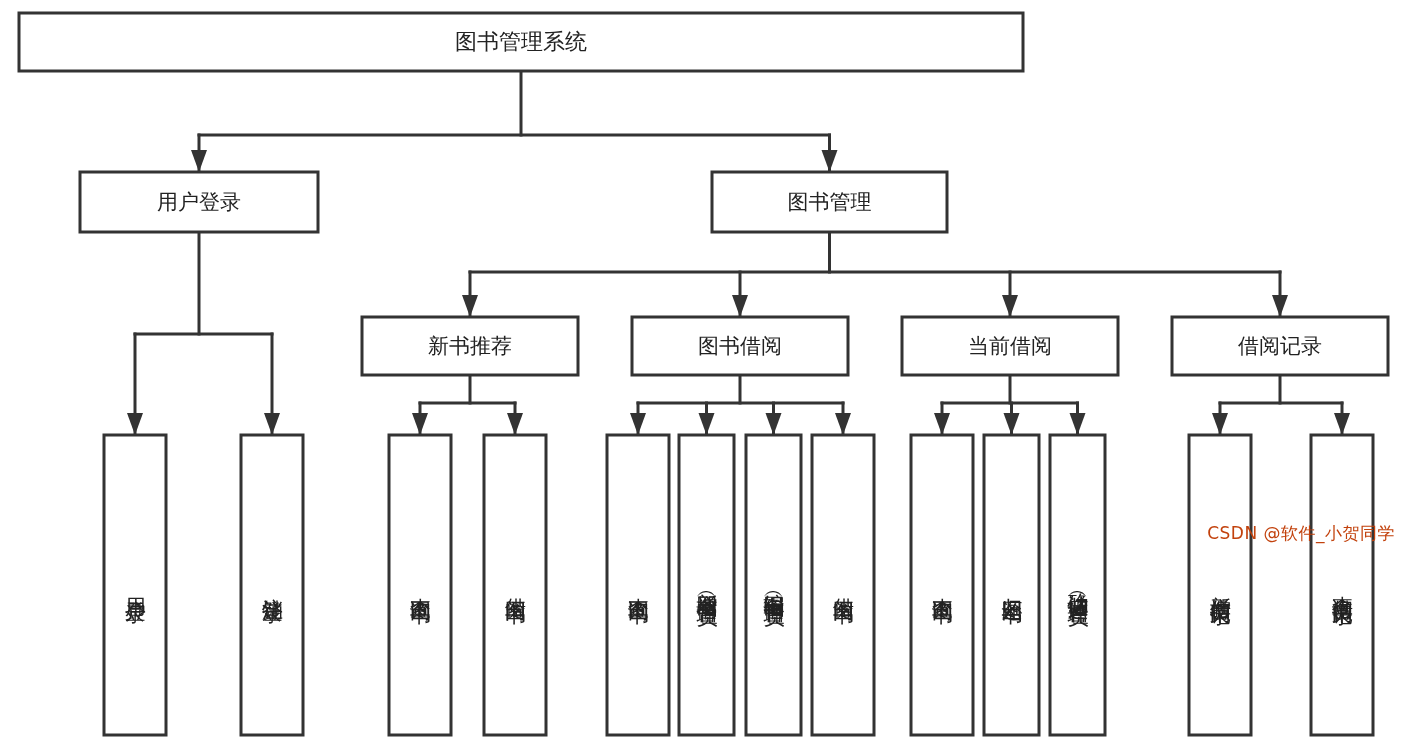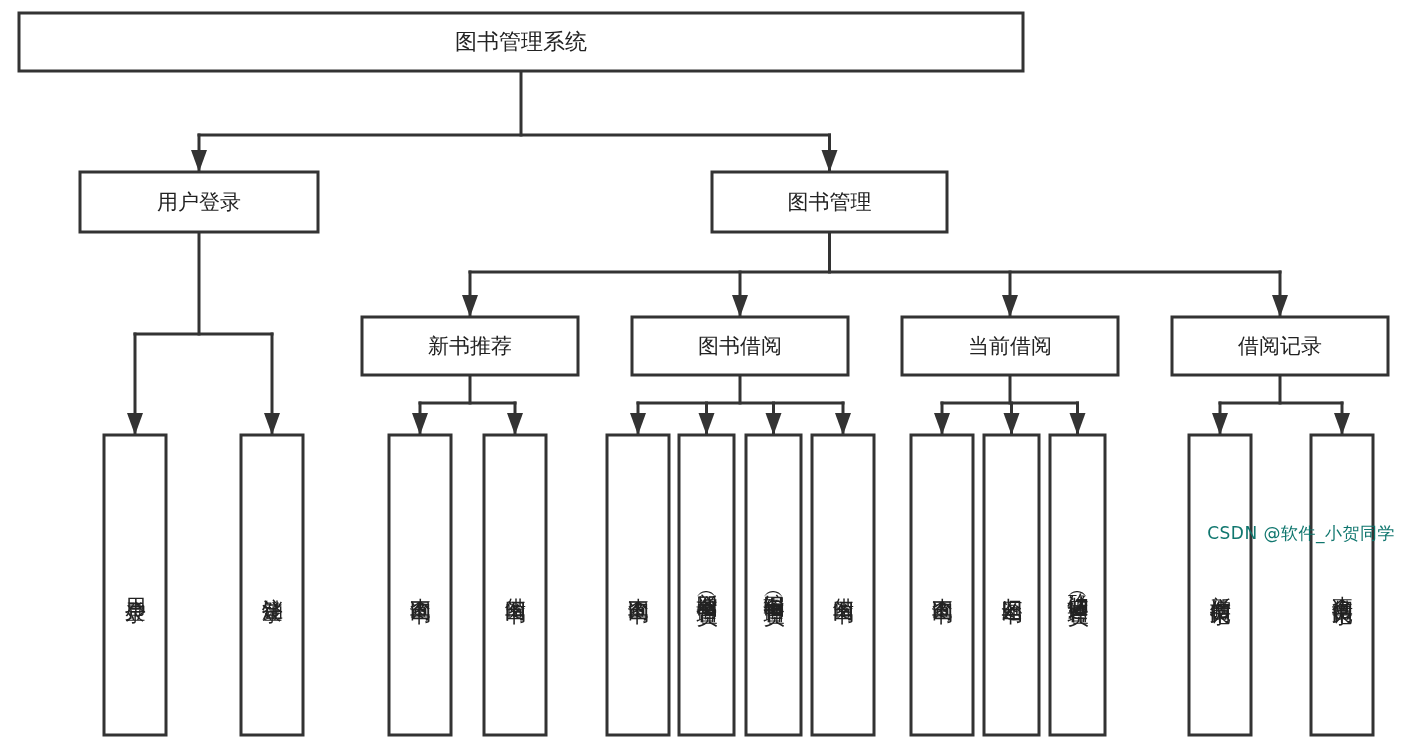--- a/index.html
+++ b/index.html
@@ -70,21 +70,21 @@
     align-items: center;
     justify-content: center;
     pointer-events: none;
   }
   .watermark {
     position: absolute;
     right: 10px;
     bottom: 6px;
     font-family: "DejaVu Sans", "Liberation Sans", sans-serif;
     font-size: 17px;
-    color: #0f766e;
+    color: #c2410c;
     letter-spacing: 0.5px;
     white-space: nowrap;
   }
 </style>
 </head>
 <body>
 
 <div id="diagram-root">
 
   <svg class="canvas" viewBox="0 0 1405 747">

